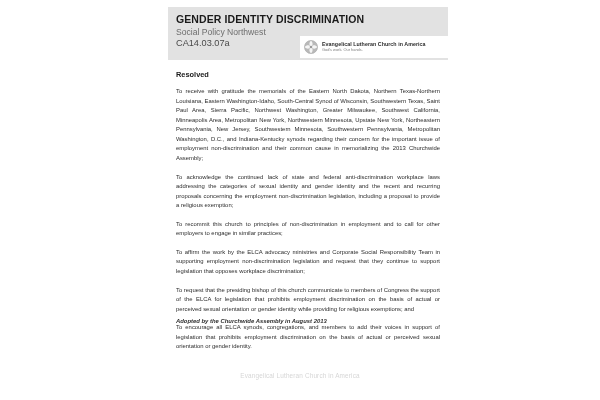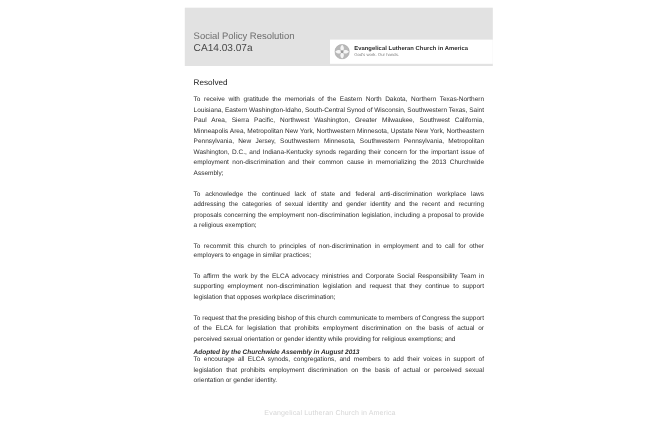--- a/index.html
+++ b/index.html
@@ -96,21 +96,21 @@
   }
   
   .body-area {
     position: absolute;
     left: 24px;
     top: 70px;
     width: 264px;
   }
   .section-heading {
     font-size: 7.4px;
-    font-weight: normal;
+    font-weight: bold;
     color: #1a1a1a;
     margin: 0 0 8px 0;
   }
   .para {
     font-size: 5.9px;
     line-height: 1.62;
     color: #2d2d2d;
     text-align: justify;
     margin: 0 0 9px 0;
   }
@@ -135,21 +135,22 @@
     letter-spacing: 0.15px;
   }
 </style>
 </head>
 <body>
 
 <div id="page">
 
   <div class="header-band"></div>
 
-  <div class="doc-subtitle">Social Policy Resolution</div>
+  <div class="doc-title">GENDER IDENTITY DISCRIMINATION</div>
+  <div class="doc-subtitle">Social Policy Northwest</div>
   <div class="doc-code">CA14.03.07a</div>
 
   <div class="logo-block">
     <span class="logo-mark">
       <svg viewBox="0 0 32 32" width="14" height="14" aria-hidden="true">
         <circle cx="16" cy="16" r="15" fill="#b9b9b9"></circle>
         <path d="M16 1 C 11 7, 11 11, 16 16 C 21 11, 21 7, 16 1 Z" fill="#ffffff" opacity="0.85"></path>
         <path d="M16 31 C 11 25, 11 21, 16 16 C 21 21, 21 25, 16 31 Z" fill="#ffffff" opacity="0.85"></path>
         <path d="M1 16 C 7 11, 11 11, 16 16 C 11 21, 7 21, 1 16 Z" fill="#ffffff" opacity="0.85"></path>
         <path d="M31 16 C 25 11, 21 11, 16 16 C 21 21, 25 21, 31 16 Z" fill="#ffffff" opacity="0.85"></path>

